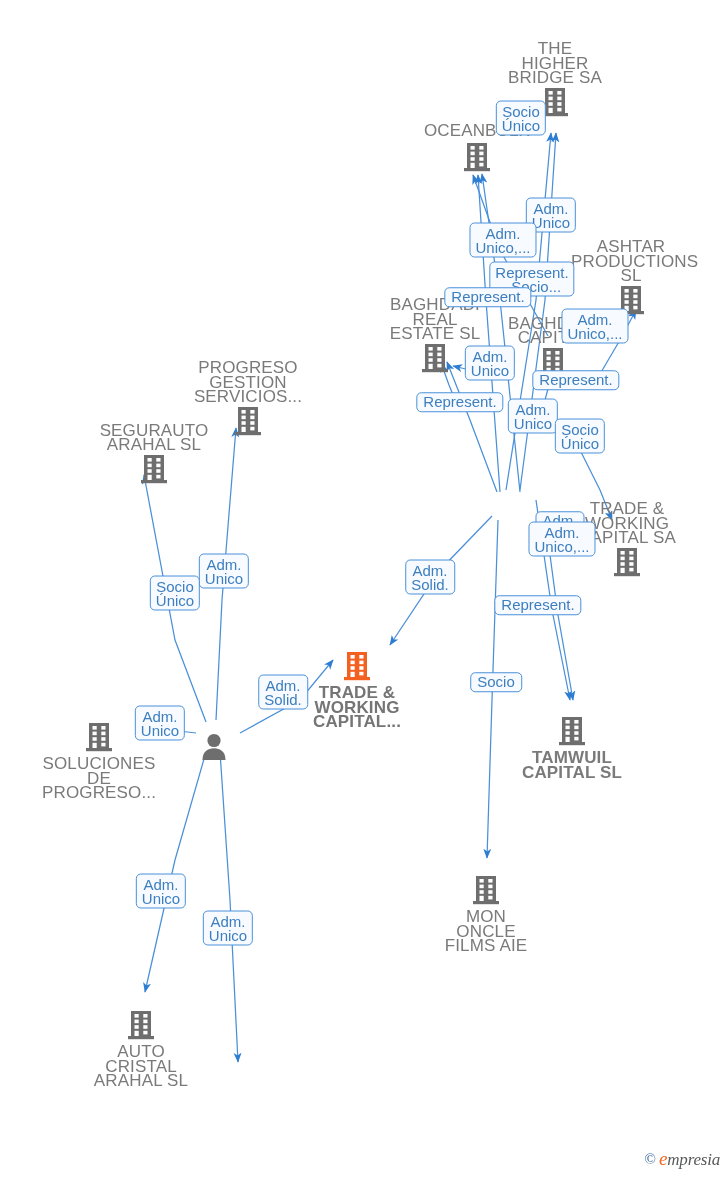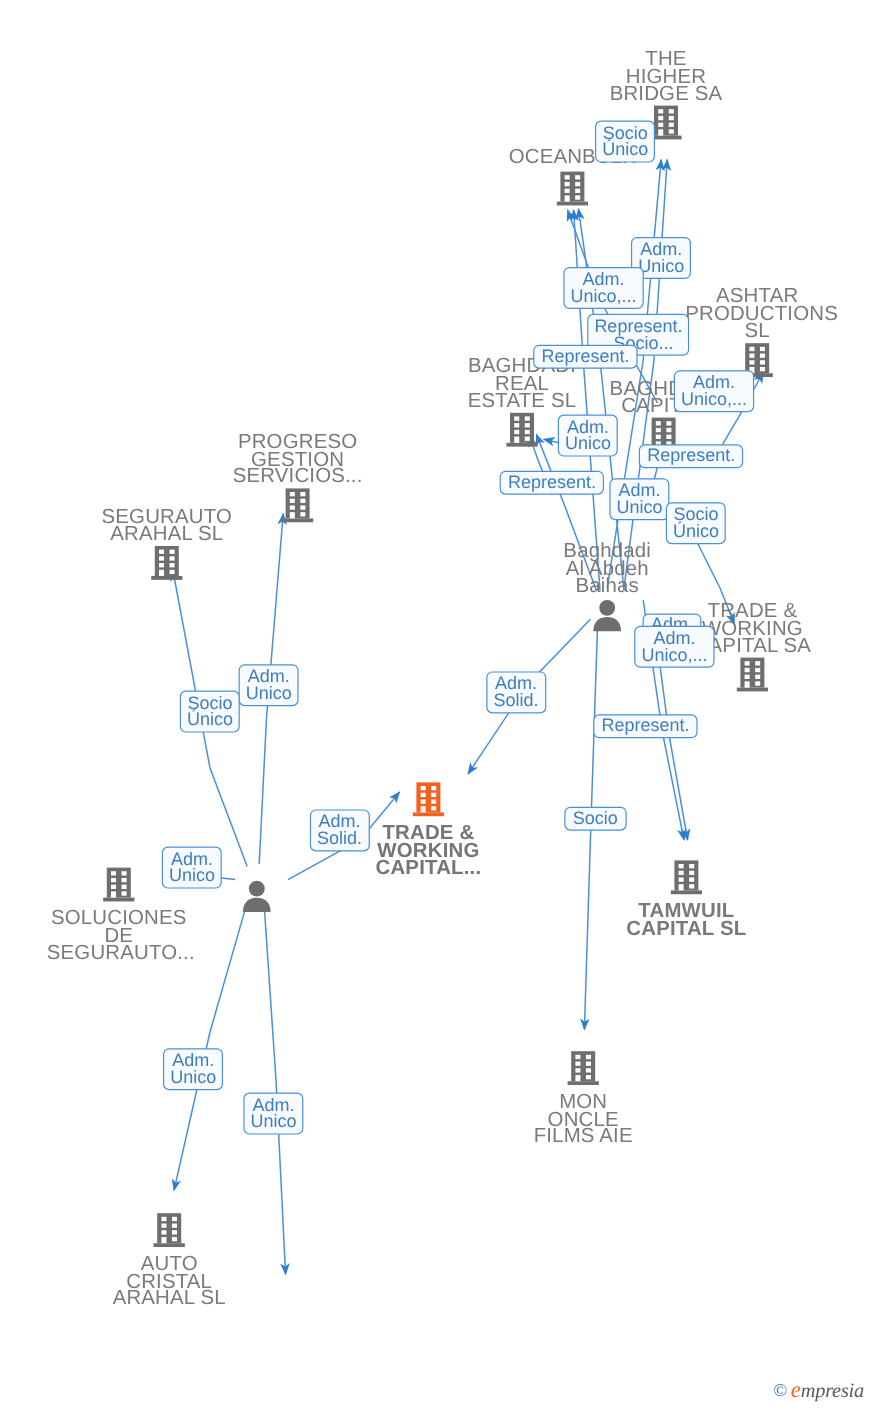--- a/index.html
+++ b/index.html
@@ -182,29 +182,20 @@
             <rect x="16.3" y="4" width="4.2" height="3.6"></rect>
             <rect x="7.5" y="9.6" width="4.2" height="3.6"></rect>
             <rect x="16.3" y="9.6" width="4.2" height="3.6"></rect>
             <rect x="7.5" y="15.2" width="4.2" height="3.6"></rect>
             <rect x="16.3" y="15.2" width="4.2" height="3.6"></rect>
             <rect x="7.5" y="20.8" width="4.2" height="5.2"></rect>
             <rect x="16.3" y="20.8" width="4.2" height="3.6"></rect>
           </g>
         </svg></span>
     </div>
-    <div class="node above" style="top: 452.2px; left: 506px;">
-      <span class="nlabel">Baghdadi
-Al Abdeh
-Baihas</span>
-      <span class="icon"><svg width="28" height="30" viewBox="0 0 28 30">
-          <circle cx="14" cy="9.5" r="6.6" fill="#6e6e6e"></circle>
-          <path d="M2.5,29 C2.5,20.5 7.8,17.2 14,17.2 C20.2,17.2 25.5,20.5 25.5,29 Z" fill="#6e6e6e"></path>
-        </svg></span>
-    </div>
     <div class="node above" style="top: 502.2px; left: 627px;">
       <span class="nlabel">TRADE &amp;
 WORKING
 CAPITAL SA</span>
       <span class="icon"><svg width="28" height="30" viewBox="0 0 28 30">
           <rect x="4" y="1" width="20" height="25" fill="#6e6e6e"></rect>
           <rect x="1" y="26" width="26" height="3.2" fill="#6e6e6e"></rect>
           <g fill="#ffffff">
             <rect x="7.5" y="4" width="4.2" height="3.6"></rect>
             <rect x="16.3" y="4" width="4.2" height="3.6"></rect>
@@ -229,21 +220,21 @@
             <rect x="16.3" y="4" width="4.2" height="3.6"></rect>
             <rect x="7.5" y="9.6" width="4.2" height="3.6"></rect>
             <rect x="16.3" y="9.6" width="4.2" height="3.6"></rect>
             <rect x="7.5" y="15.2" width="4.2" height="3.6"></rect>
             <rect x="16.3" y="15.2" width="4.2" height="3.6"></rect>
             <rect x="7.5" y="20.8" width="4.2" height="5.2"></rect>
             <rect x="16.3" y="20.8" width="4.2" height="3.6"></rect>
           </g>
         </svg></span>
     </div>
-    <div class="node above" style="top: 423.8px; left: 139px;">
+    <div class="node above" style="top: 423.8px; left: 154px;">
       <span class="nlabel">SEGURAUTO
 ARAHAL SL</span>
       <span class="icon"><svg width="28" height="30" viewBox="0 0 28 30">
           <rect x="4" y="1" width="20" height="25" fill="#6e6e6e"></rect>
           <rect x="1" y="26" width="26" height="3.2" fill="#6e6e6e"></rect>
           <g fill="#ffffff">
             <rect x="7.5" y="4" width="4.2" height="3.6"></rect>
             <rect x="16.3" y="4" width="4.2" height="3.6"></rect>
             <rect x="7.5" y="9.6" width="4.2" height="3.6"></rect>
             <rect x="16.3" y="9.6" width="4.2" height="3.6"></rect>
@@ -283,21 +274,21 @@
             <rect x="7.5" y="9.6" width="4.2" height="3.6"></rect>
             <rect x="16.3" y="9.6" width="4.2" height="3.6"></rect>
             <rect x="7.5" y="15.2" width="4.2" height="3.6"></rect>
             <rect x="16.3" y="15.2" width="4.2" height="3.6"></rect>
             <rect x="7.5" y="20.8" width="4.2" height="5.2"></rect>
             <rect x="16.3" y="20.8" width="4.2" height="3.6"></rect>
           </g>
         </svg></span>
       <span class="nlabel">SOLUCIONES
 DE
-SEGURAUTO...</span>
+PROGRESO...</span>
     </div>
     <div class="node" style="top: 731px; left: 214px;">
       <span class="icon"><svg width="28" height="30" viewBox="0 0 28 30">
           <circle cx="14" cy="9.5" r="6.6" fill="#6e6e6e"></circle>
           <path d="M2.5,29 C2.5,20.5 7.8,17.2 14,17.2 C20.2,17.2 25.5,20.5 25.5,29 Z" fill="#6e6e6e"></path>
         </svg></span>
     </div>
     <div class="node" style="top: 716px; left: 572px; font-weight: bold;">
       <span class="icon"><svg width="28" height="30" viewBox="0 0 28 30">
           <rect x="4" y="1" width="20" height="25" fill="#6e6e6e"></rect>

